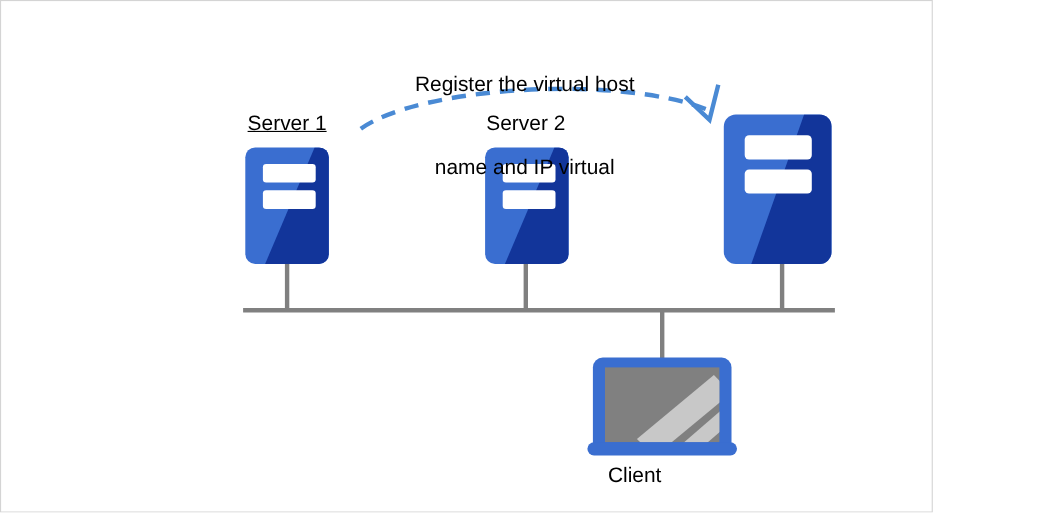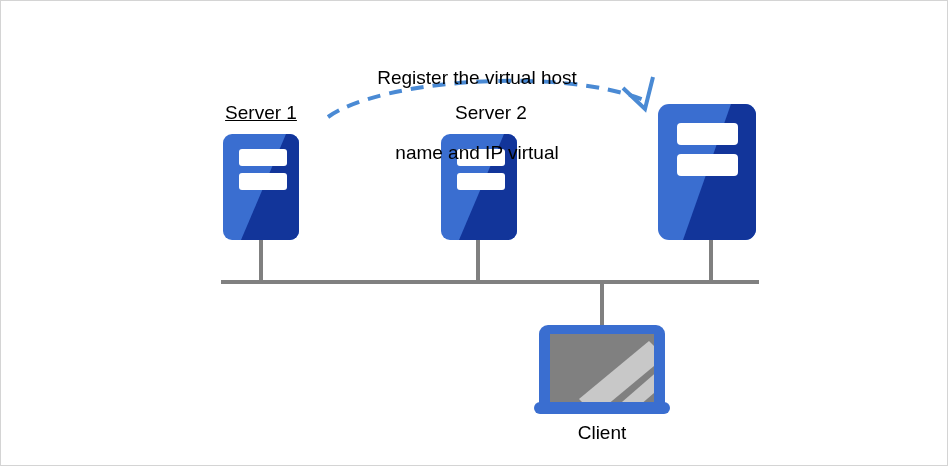--- a/index.html
+++ b/index.html
@@ -5,21 +5,21 @@
   html, body {
     margin: 0;
     padding: 0;
     background: #ffffff;
   }
   body {
     font-family: "Liberation Sans", sans-serif;
   }
   #canvas {
     position: relative;
-    width: 948px;
+    width: 848px;
     height: 466px;
     background: #ffffff;
     border: 1px solid #d4d4d4;
     box-sizing: border-box;
     overflow: hidden;
   }
   .svg-layer {
     position: absolute;
     left: 0;
     top: 0;
@@ -116,18 +116,18 @@
     </g>
   </svg>
 
   <div class="label center annotation" style="left:476px; top:14px;">
     <div>Register the virtual host</div>
     <div>name and IP virtual</div>
   </div>
 
   <div class="label center" style="left:260px; top:100px;text-decoration:underline;">Server 1</div>
 
-  <div class="label center" style="left:477px; top:100px;margin-left:13px;">Server 2</div>
+  <div class="label center" style="left:477px; top:100px;">Server 2</div>
 
 
-  <div class="label center" style="left:601px; top:420px;">Client</div>
+  <div class="label center" style="left:576px; top:420px;">Client</div>
 
 </div>
 
 </body></html>

